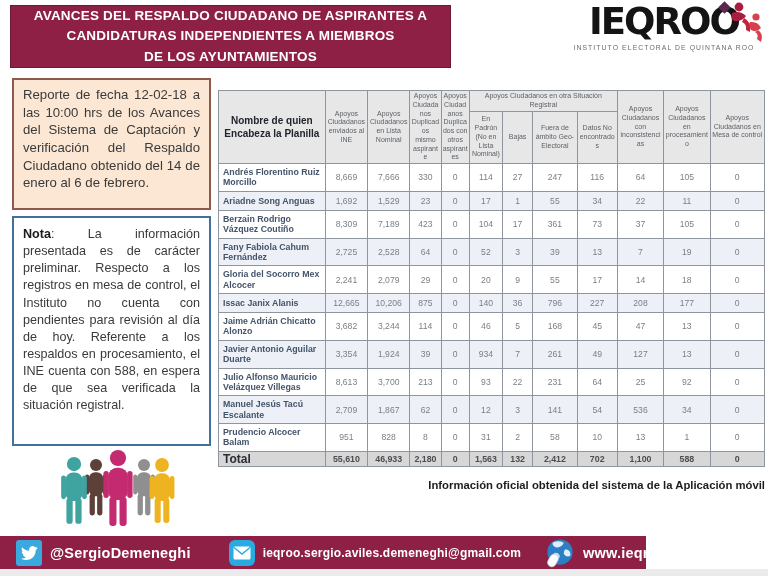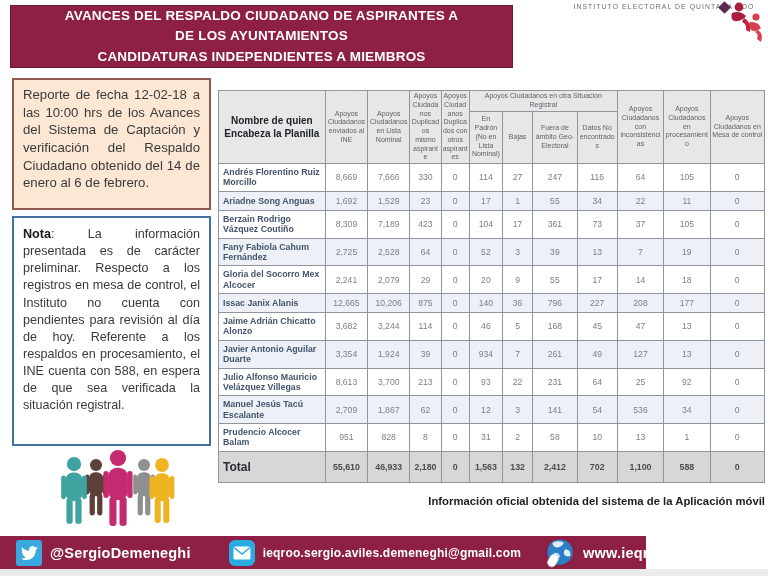--- a/index.html
+++ b/index.html
@@ -4,21 +4,21 @@
 <style>
   * { margin:0; padding:0; box-sizing:border-box; }
   html,body { width:768px; height:576px; }
   body {
     position:relative; background:#ffffff; overflow:hidden;
     font-family:"Liberation Sans", sans-serif;
   }
 
   
   .banner {
-    position:absolute; left:10px; top:5px; width:503px; height:63px;
+    position:absolute; left:10px; top:5px; width:441px; height:63px;
     background:#8e2045; border:1px solid #6f1834;
     display:flex; flex-direction:column; justify-content:center;
     text-align:center; color:#fff; font-weight:bold;
     font-size:13.5px; line-height:1.5; letter-spacing:.2px;
   }
 
   
   .logo-block { position:absolute; left:564px; top:2px; width:200px; height:72px; text-align:center; }
   .logo-name {
     font-family:"DejaVu Sans", sans-serif; font-weight:900; font-size:37px;
@@ -54,21 +54,21 @@
   th.h.group { height:17px; }
   th.h.name-h { font-size:10px; font-weight:bold; color:#20242c; line-height:1.3; }
   td.name {
     font-size:8.8px; font-weight:bold; color:#44546a; line-height:1.18;
     padding:3px 3px 3px 4px; border:1px solid #4d4d4d; word-wrap:break-word;
   }
   td.num { font-size:8.6px; color:#7b7f85; text-align:center; padding:4px 1px; }
   tr.alt td { background:#edf0f7; }
   tr.total td { background:#d7d7d7; color:#35383d; font-weight:bold; }
   tr.total td.name { font-size:12px; color:#2a2d33; padding:0 4px;margin-top:8px; }
-  tr.total td.num { font-size:8.8px; color:#4a4d52; padding:10px 1px; }
+  tr.total td.num { font-size:8.8px; color:#4a4d52; padding:2px 1px; }
 
   .caption {
     width:547px; text-align:right; margin-top:12px;
     font-size:11.3px; font-weight:bold; color:#1d1d1d;
   }
 
   
   .footer-bar {
     position:absolute; left:0; top:536px; width:646px; height:33px;
     background:#8e2045; display:flex; align-items:center; color:#fff;
@@ -79,25 +79,26 @@
   .globe-box { margin-left:24px; width:30px; height:30px; }
   .footer-text { font-size:14.5px; font-weight:bold; margin-left:8px; letter-spacing:.2px; white-space:nowrap; }
   .footer-text.email { font-weight:700; font-size:12px; }
   .bottom-strip { position:absolute; left:0; top:569px; width:768px; height:7px; background:#ebebeb; }
 </style>
 </head>
 <body>
 
 <div class="banner">
   <div>AVANCES DEL RESPALDO CIUDADANO DE ASPIRANTES A</div>
+  <div>CANDIDATURAS INDEPENDIENTES A MIEMBROS</div>
   <div>DE LOS AYUNTAMIENTOS</div>
-  <div>CANDIDATURAS INDEPENDIENTES A MIEMBROS</div>
 </div>
 
 <div class="logo-block">
+  <div class="logo-name">IEQROO</div>
   <div class="logo-sub">INSTITUTO ELECTORAL DE QUINTANA ROO</div>
   <svg class="logo-figures" viewBox="0 0 62 52">
     <rect x="14" y="3" width="9" height="9" transform="rotate(45 18.5 7.5)" fill="#5c2751"></rect>
     <circle cx="33" cy="7" r="4.4" fill="#a81e3e"></circle>
     <path d="M26 13 Q34 10 40 16 Q36 22 28 21 Q24 18 26 13 Z" fill="#a81e3e"></path>
     <path d="M38 18 Q46 22 44 32 L40 30 Q41 24 36 22 Z" fill="#c22440"></path>
     <circle cx="50" cy="17" r="3.6" fill="#d6404f"></circle>
     <path d="M44 22 Q52 21 55 28 Q50 33 45 30 Q42 25 44 22 Z" fill="#d6404f"></path>
     <path d="M52 30 Q58 34 55 42 L51 39 Q53 34 49 32 Z" fill="#d6404f"></path>
   </svg>

